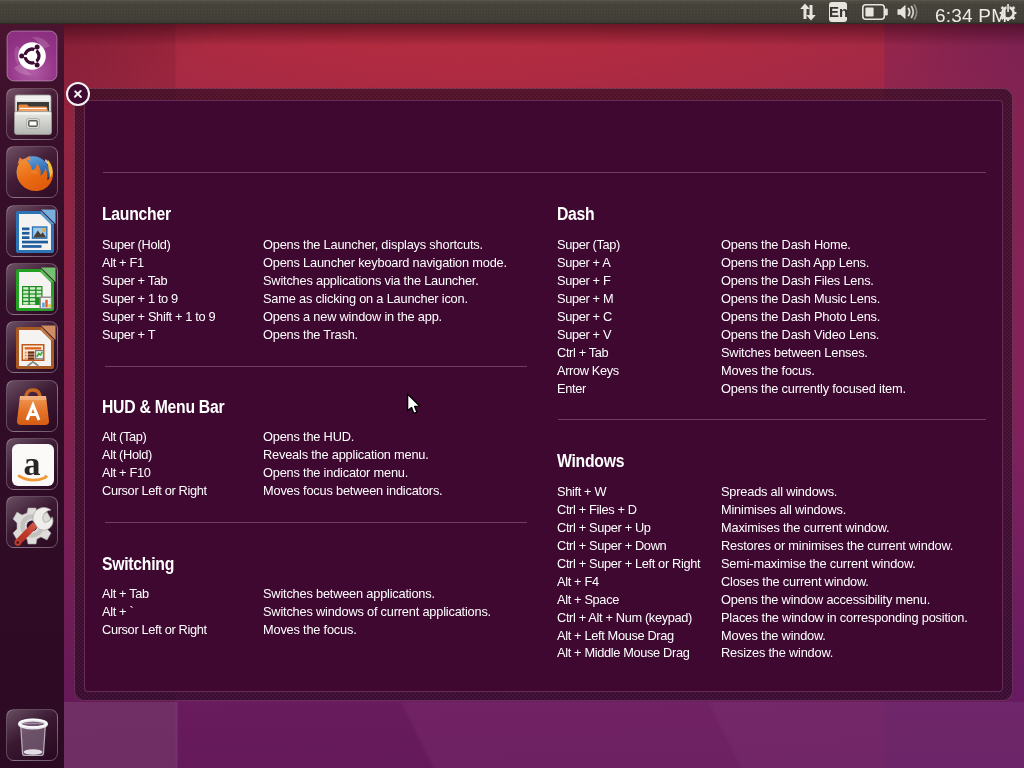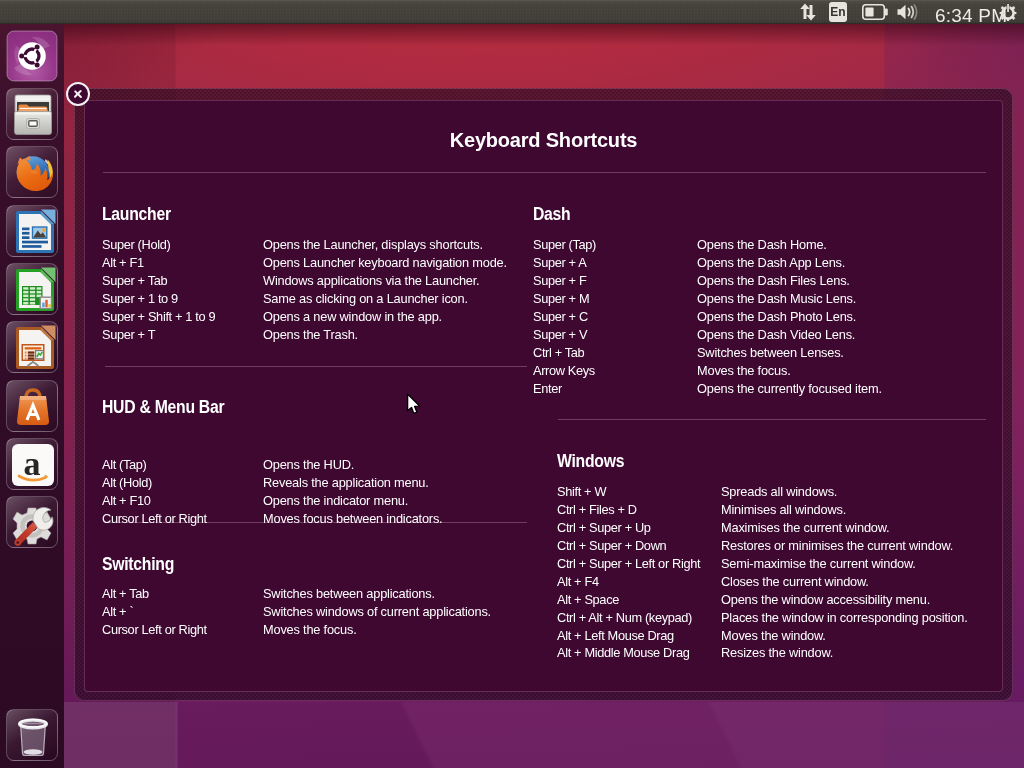--- a/index.html
+++ b/index.html
@@ -18,21 +18,21 @@
 }
 #facets { position:absolute; left:64px; top:702px; width:960px; height:66px;
   background:linear-gradient(90deg, rgba(255,255,255,0.10) 0px, rgba(255,255,255,0.10) 113px, rgba(0,0,0,0) 114px),linear-gradient(64deg, rgba(0,0,0,0.045) 0%, rgba(0,0,0,0.045) 37%, rgba(255,255,255,0.028) 37.5%, rgba(255,255,255,0.028) 68%, rgba(255,240,255,0.055) 68.5%);}
 
 #topbar { position:absolute; left:0; top:0; width:1024px; height:24px;
   background:linear-gradient(#5B5850 0px, #4B4843 2px, #454239 5px, #413E38 20px, #38352F 23px, #26241f 24px);
 }
 #topbar .dots{position:absolute;inset:2px 0 2px 0;background-image:radial-gradient(circle, rgba(255,255,255,0.05) 0.6px, transparent 1px);background-size:3px 3px;}
 .tb { position:absolute; color:#E7E4DD; }
 #clock { font-size:19px; top:5px; left:935px; letter-spacing:0.2px; color:#EDEBE5;}
-#enbox { top:2px; left:829px; width:18px; height:20px; background:#E7E4DD; border-radius:3px; color:#35332F; font-weight:bold; font-size:12px; text-align:center; line-height:20px; }
+#enbox { top:2px; left:829px; width:18px; height:20px; background:#E7E4DD; border-radius:3px; color:#35332F; font-weight:bold; font-size:15px; text-align:center; line-height:20px; }
 
 #launcher { position:absolute; left:0; top:24px; width:64px; height:744px;
   background:linear-gradient(#4A142F 0px, #3A0F2B 90px, #320C28 300px, #2D0A24 744px); }
 .tile { position:absolute; left:6px; width:52px; height:52px; border-radius:8px; }
 .tilebg { background:linear-gradient(145deg, rgba(255,255,255,0.28), rgba(255,255,255,0.06) 45%, rgba(0,0,0,0.12)); border:1px solid rgba(255,255,255,0.25); }
 
 #frame { position:absolute; left:74px; top:88px; width:939px; height:613px; border-radius:10px;
   background-color:rgba(32,4,26,0.65);
   background-image:
     radial-gradient(circle, rgba(235,160,205,0.10) 0.5px, rgba(0,0,0,0) 0.95px),
@@ -327,58 +327,57 @@
           </g>
         </g>
         <rect x="7.6" y="0.5" width="2.8" height="9" fill="#3D3B36"></rect>
         <rect x="8.2" y="1" width="1.7" height="8" fill="#E7E4DD"></rect>
       </svg>
     </div>
   </div>
 
   <div id="frame"></div>
   <div id="panel">
-    <div id="title">Keyboard Shortcuts</div>
     <div class="hr" id="hr-title"></div>
     <div class="hr" id="hr-l1"></div>
     <div class="hr" id="hr-l2"></div>
     <div class="hr" id="hr-r1"></div>
 
     <div class="sect colL" style="left:17px; top:103px;">
       <h2>Launcher</h2>
       <div class="rows" style="top:32px;">
         <div class="r"><b>Super (Hold)</b><span>Opens the Launcher, displays shortcuts.</span></div>
         <div class="r"><b>Alt + F1</b><span>Opens Launcher keyboard navigation mode.</span></div>
-        <div class="r"><b>Super + Tab</b><span>Windows applications via the Launcher.</span></div>
+        <div class="r"><b>Super + Tab</b><span>Switches applications via the Launcher.</span></div>
         <div class="r"><b>Super + 1 to 9</b><span>Same as clicking on a Launcher icon.</span></div>
         <div class="r"><b>Super + Shift + 1 to 9</b><span>Opens a new window in the app.</span></div>
         <div class="r"><b>Super + T</b><span>Opens the Trash.</span></div>
       </div>
     </div>
 
     <div class="sect colL" style="left:17px; top:296px;">
       <h2>HUD &amp; Menu Bar</h2>
-      <div class="rows" style="top:31px;margin-top:28px;">
+      <div class="rows" style="top:31px;">
         <div class="r"><b>Alt (Tap)</b><span>Opens the HUD.</span></div>
         <div class="r"><b>Alt (Hold)</b><span>Reveals the application menu.</span></div>
         <div class="r"><b>Alt + F10</b><span>Opens the indicator menu.</span></div>
         <div class="r"><b>Cursor Left or Right</b><span>Moves focus between indicators.</span></div>
       </div>
     </div>
 
     <div class="sect colL" style="left:17px; top:453px;">
       <h2>Switching</h2>
       <div class="rows" style="top:31px;">
         <div class="r"><b>Alt + Tab</b><span>Switches between applications.</span></div>
         <div class="r"><b>Alt + `</b><span>Switches windows of current applications.</span></div>
         <div class="r"><b>Cursor Left or Right</b><span>Moves the focus.</span></div>
       </div>
     </div>
 
-    <div class="sect colR" style="left:448px; top:103px;">
+    <div class="sect colR" style="left:472px; top:103px;">
       <h2>Dash</h2>
       <div class="rows" style="top:32px;">
         <div class="r"><b>Super (Tap)</b><span>Opens the Dash Home.</span></div>
         <div class="r"><b>Super + A</b><span>Opens the Dash App Lens.</span></div>
         <div class="r"><b>Super + F</b><span>Opens the Dash Files Lens.</span></div>
         <div class="r"><b>Super + M</b><span>Opens the Dash Music Lens.</span></div>
         <div class="r"><b>Super + C</b><span>Opens the Dash Photo Lens.</span></div>
         <div class="r"><b>Super + V</b><span>Opens the Dash Video Lens.</span></div>
         <div class="r"><b>Ctrl + Tab</b><span>Switches between Lenses.</span></div>
         <div class="r"><b>Arrow Keys</b><span>Moves the focus.</span></div>

